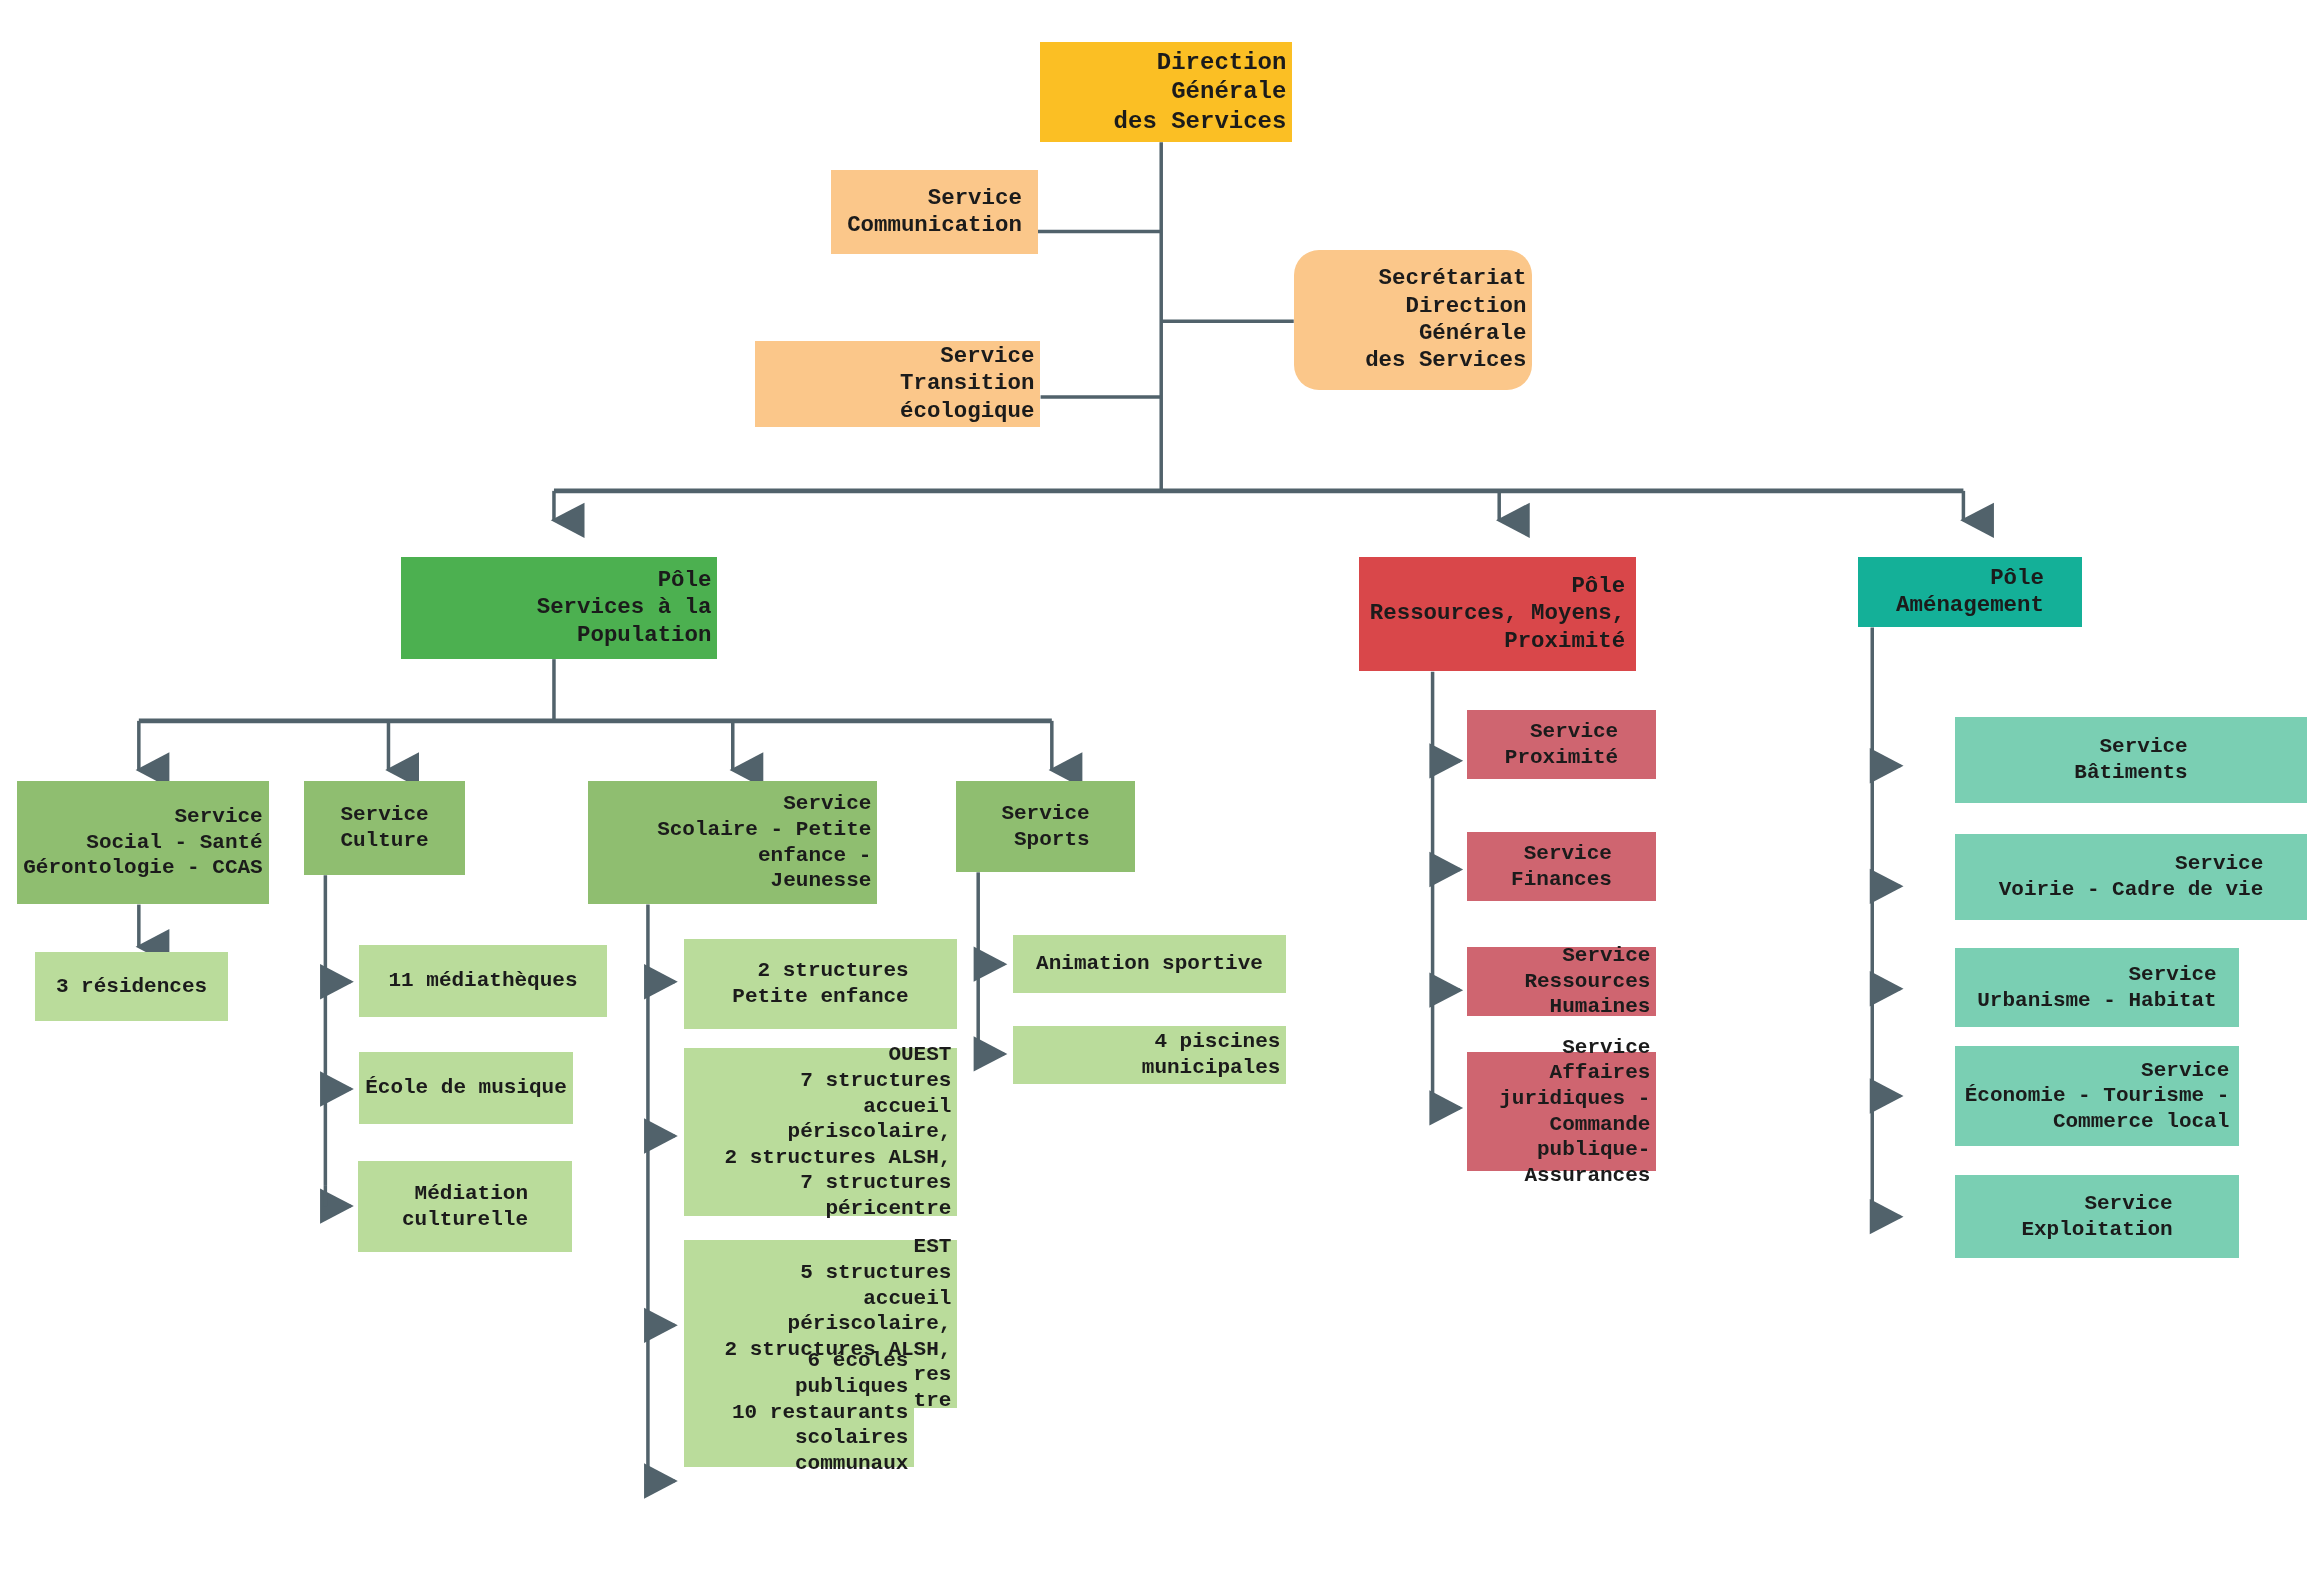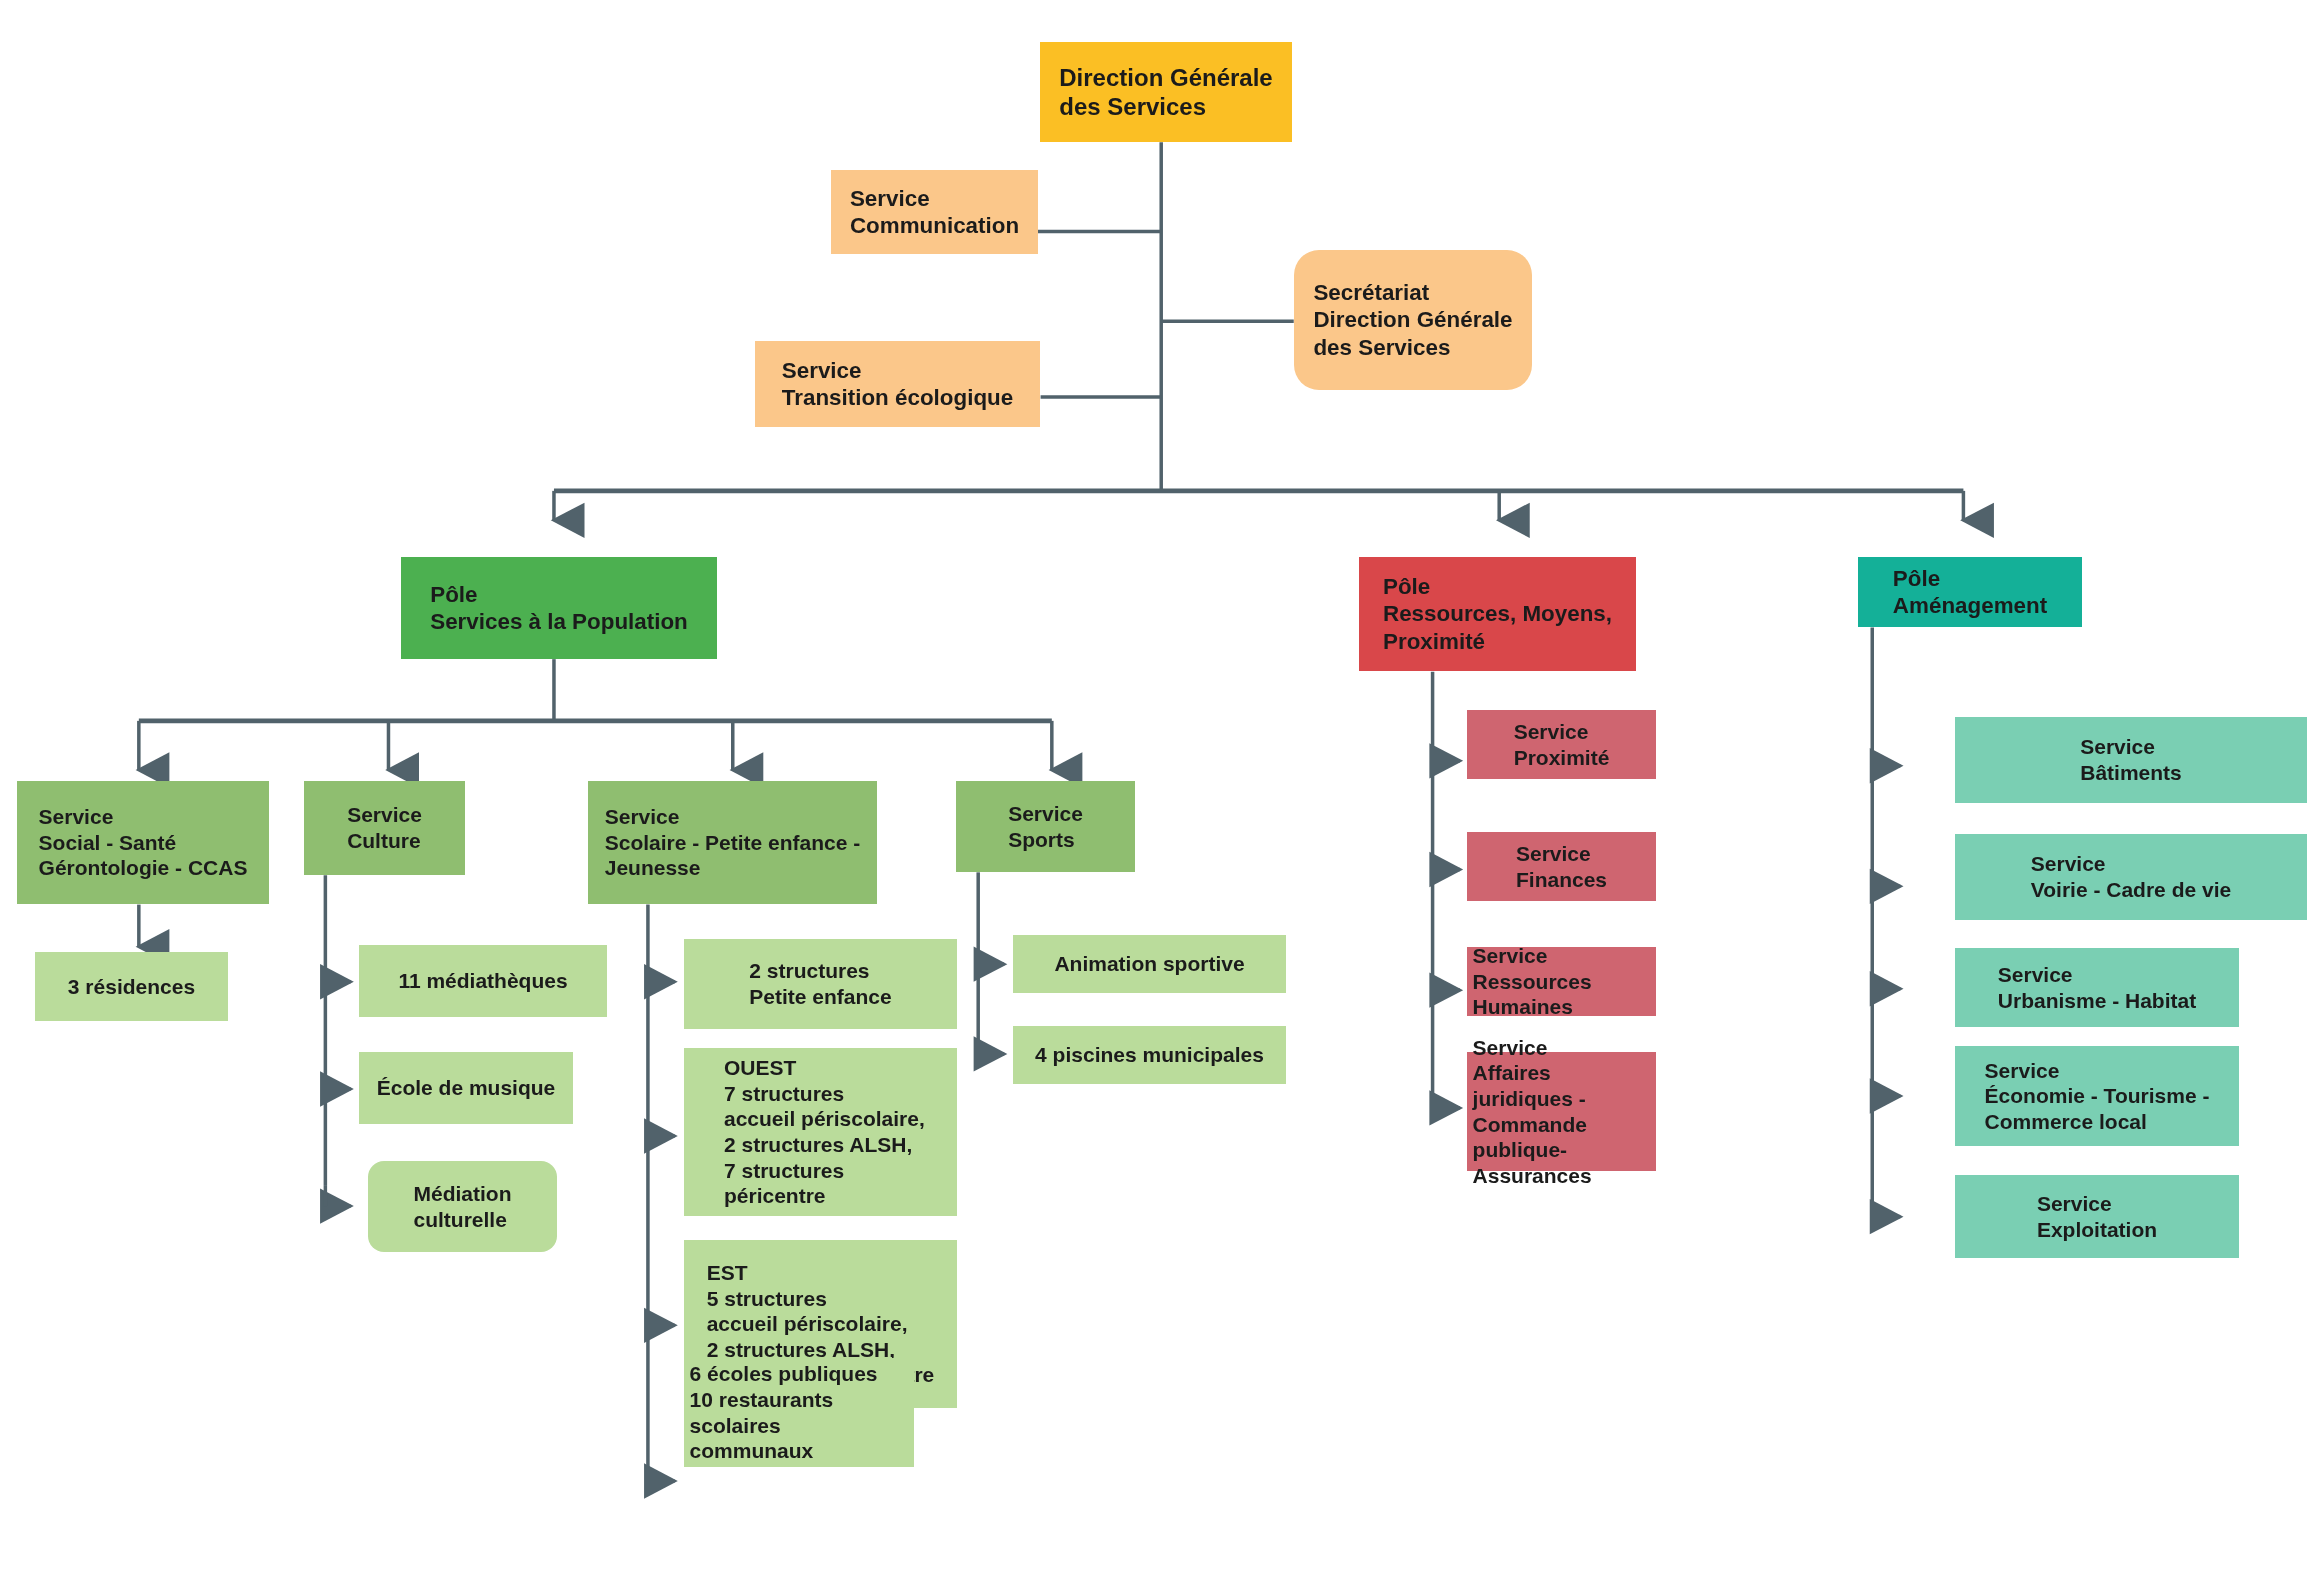--- a/index.html
+++ b/index.html
@@ -25,27 +25,28 @@
     width: 2307px;
     height: 1596px;
     pointer-events: none;
   }
   .node {
     position: absolute;
     box-sizing: border-box;
     display: flex;
     align-items: center;
     justify-content: center;
-    text-align: left;
+    text-align: right;
     font-weight: bold;
     color: #1b1b1b;
     line-height: 1.22;
     white-space: pre-line;
     padding: 2.8px 5.6px;
     z-index: 3;
+    font-family: Liberation Mono, monospace;
   }
   
   .c-root      { background: #FBBF24; }
   .c-staff     { background: #FBC78A; }
   .c-pole-grn  { background: #4CB050; }
   .c-pole-red  { background: #D9474A; }
   .c-pole-tel  { background: #14B098; }
   .c-svc-grn   { background: #8FBE70; }
   .c-leaf-grn  { background: #BADC9B; }
   .c-svc-red   { background: #CF6570; }
@@ -158,21 +159,21 @@
 
   <div class="node c-svc-grn fs-30" style="left:956px; top:781px; width:179px; height:91px;">Service
 Sports</div>
 
   <div class="node c-leaf-grn fs-30" style="left:35px; top:952px; width:193px; height:69px;">3 résidences</div>
 
   <div class="node c-leaf-grn fs-30" style="left:359px; top:945px; width:248px; height:72px;">11 médiathèques</div>
 
   <div class="node c-leaf-grn fs-30" style="left:359px; top:1052px; width:214px; height:72px;">École de musique</div>
 
-  <div class="node c-leaf-grn fs-30" style="left:368px; top:1161px; width:189px; height:91px;border-radius:16px;">Médiation
+  <div class="node c-leaf-grn fs-30" style="left:358px; top:1161px; width:214px; height:91px;">Médiation
 culturelle</div>
 
   <div class="node c-leaf-grn fs-30" style="left:684px; top:939px; width:273px; height:90px;">2 structures
 Petite enfance</div>
 
   <div class="node c-leaf-grn fs-30" style="left:684px; top:1048px; width:273px; height:168px;padding-left:40px;">OUEST
 7 structures
 accueil périscolaire,
 2 structures ALSH,
 7 structures péricentre</div>

